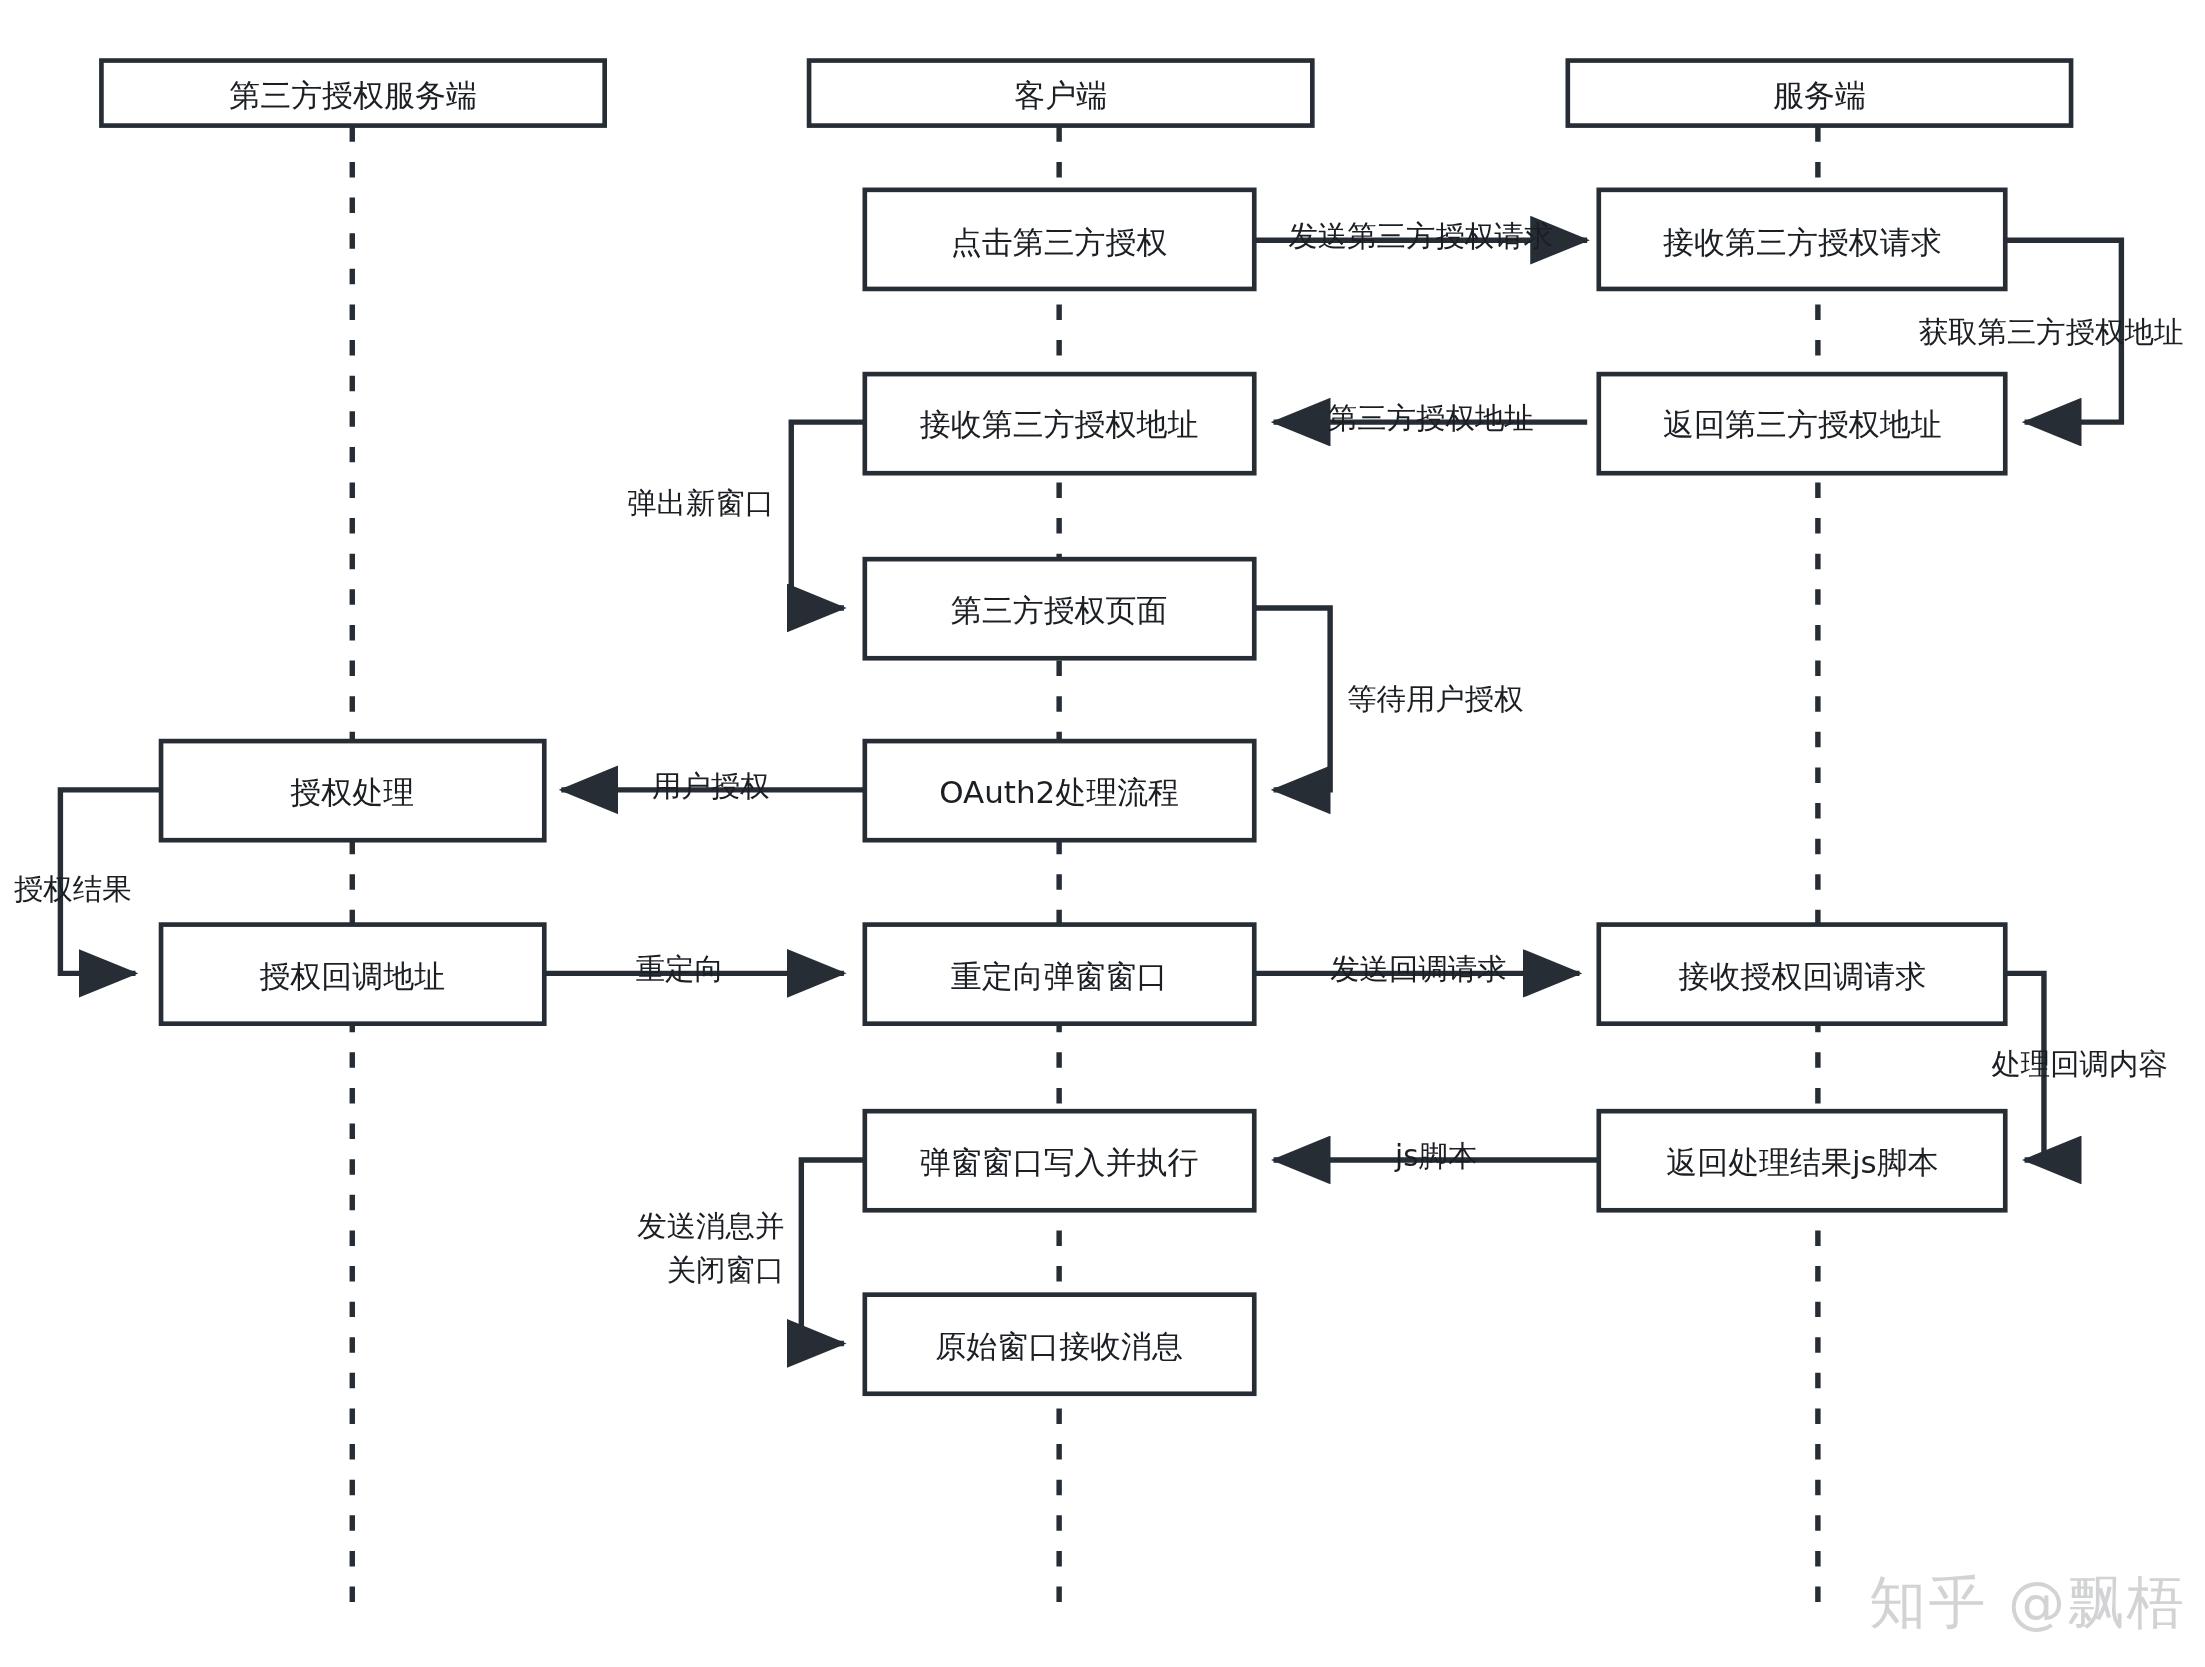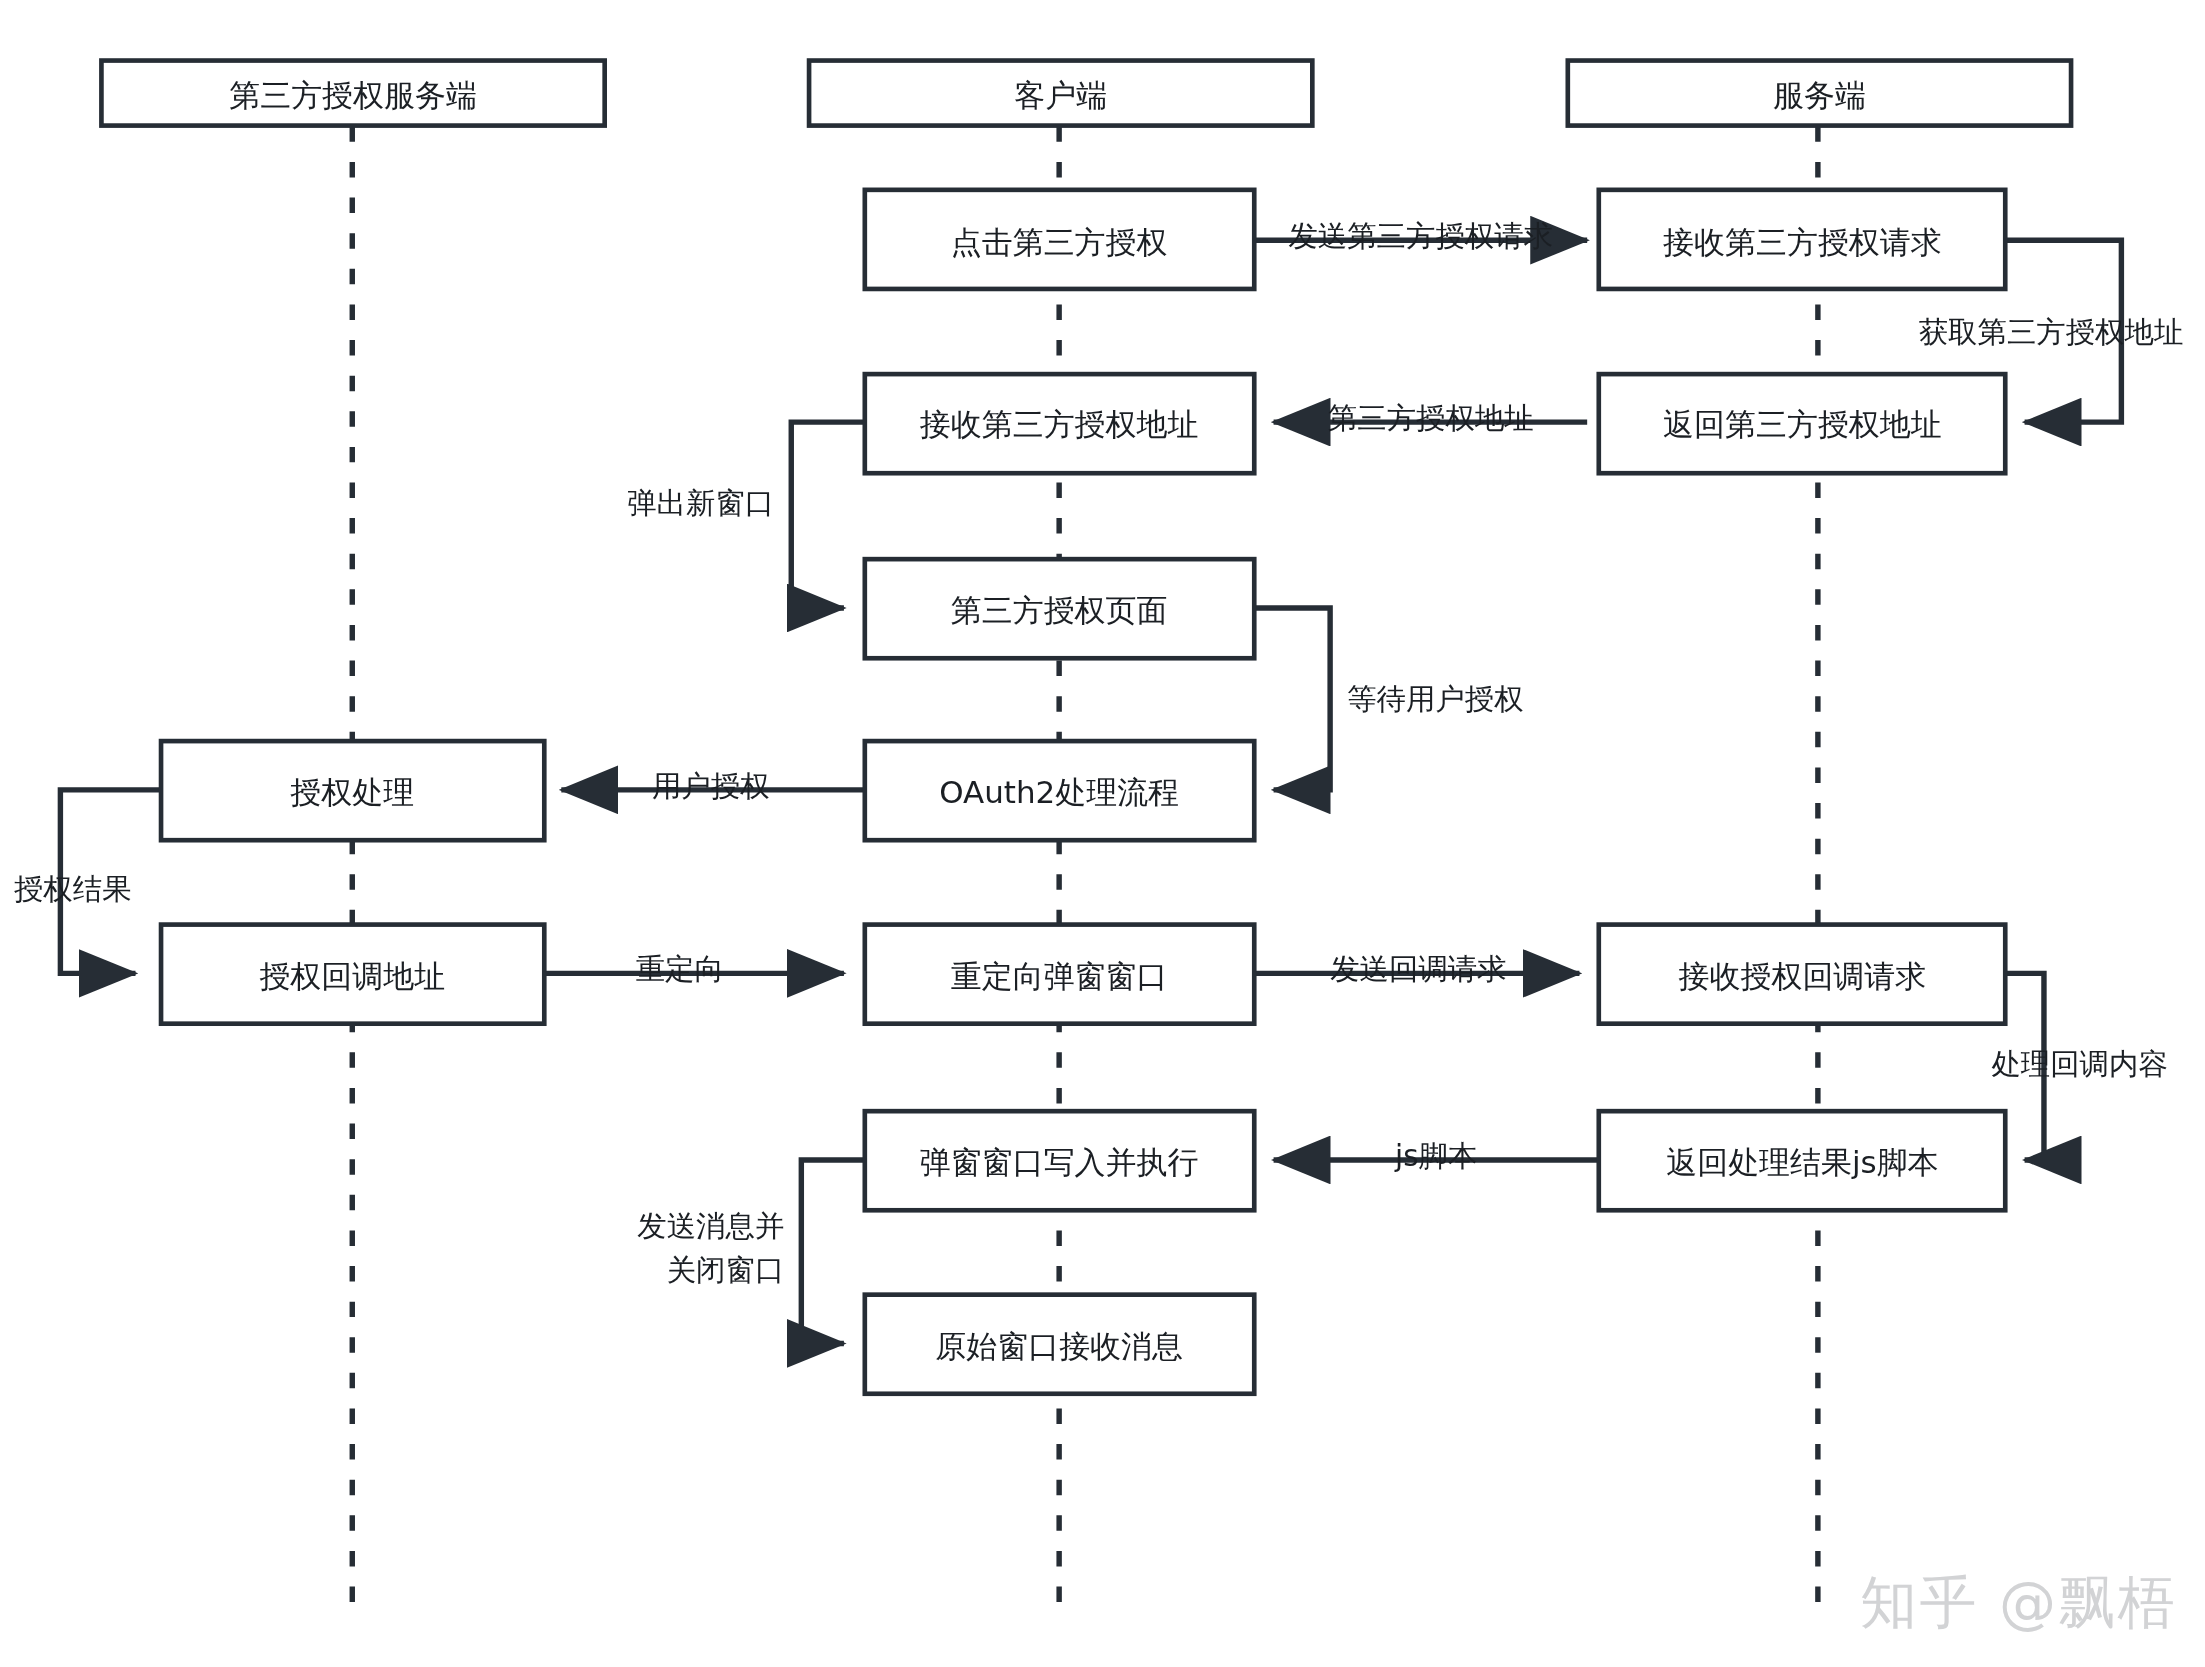--- a/index.html
+++ b/index.html
@@ -14,21 +14,21 @@
   .node-box{fill:#ffffff;stroke:#262d35;stroke-width:6;}
   .lifeline{stroke:#262d35;stroke-width:7;stroke-dasharray:20 26;stroke-linecap:butt;fill:none;}
   .conn{stroke:#262d35;stroke-width:7;fill:none;stroke-linejoin:miter;stroke-linecap:butt;}
   .lane-label{font-size:40px;fill:#1b1f24;text-anchor:middle;dominant-baseline:central;}
   .node-label{font-size:40px;fill:#1b1f24;text-anchor:middle;dominant-baseline:central;}
   .edge-label{font-size:38px;fill:#1b1f24;dominant-baseline:central;}
   .edge-label.mid{text-anchor:middle;}
   .edge-label.start{text-anchor:start;}
   .edge-label.end{text-anchor:end;}
   .watermark{
-    position:absolute;right:28px;bottom:26px;
+    position:absolute;right:19px;bottom:26px;
     font-size:57px;color:#d2d3d5;letter-spacing:2.3px;
     font-family:"DejaVu Sans","Liberation Sans",sans-serif;
     white-space:nowrap;user-select:none;
   }
 </style>
 </head>
 <body>
 
 <svg id="diagram" viewBox="0 0 2848 2154" xmlns="http://www.w3.org/2000/svg">
 

